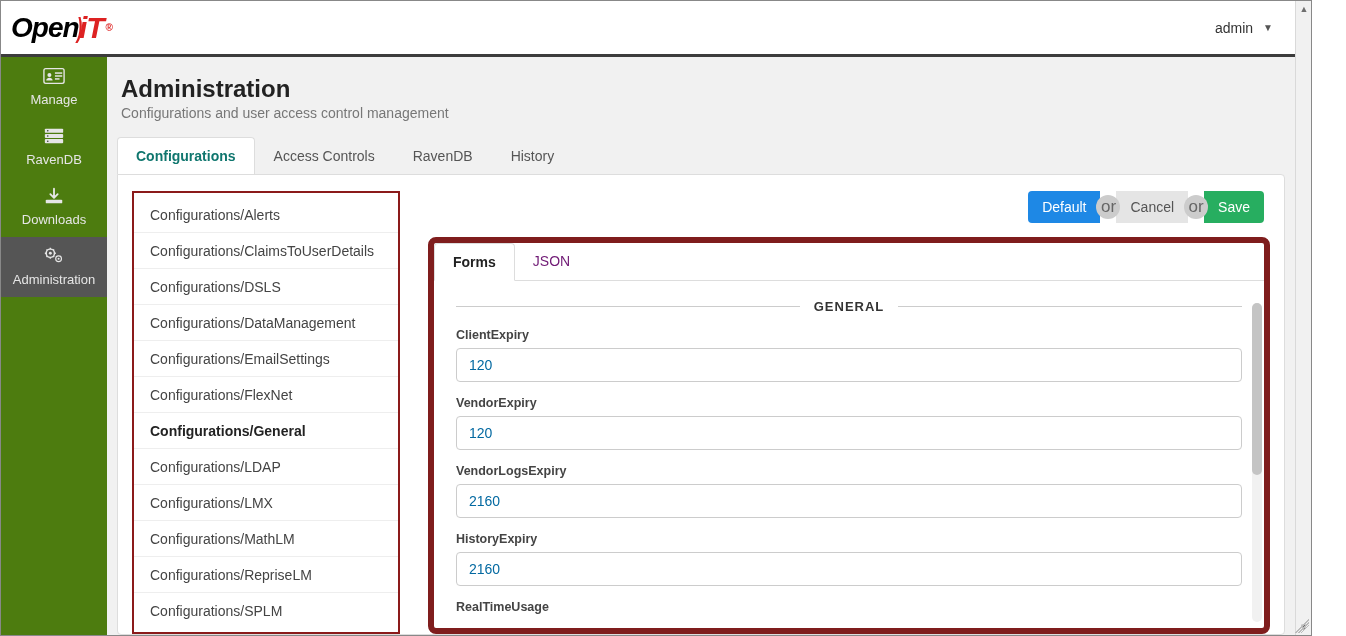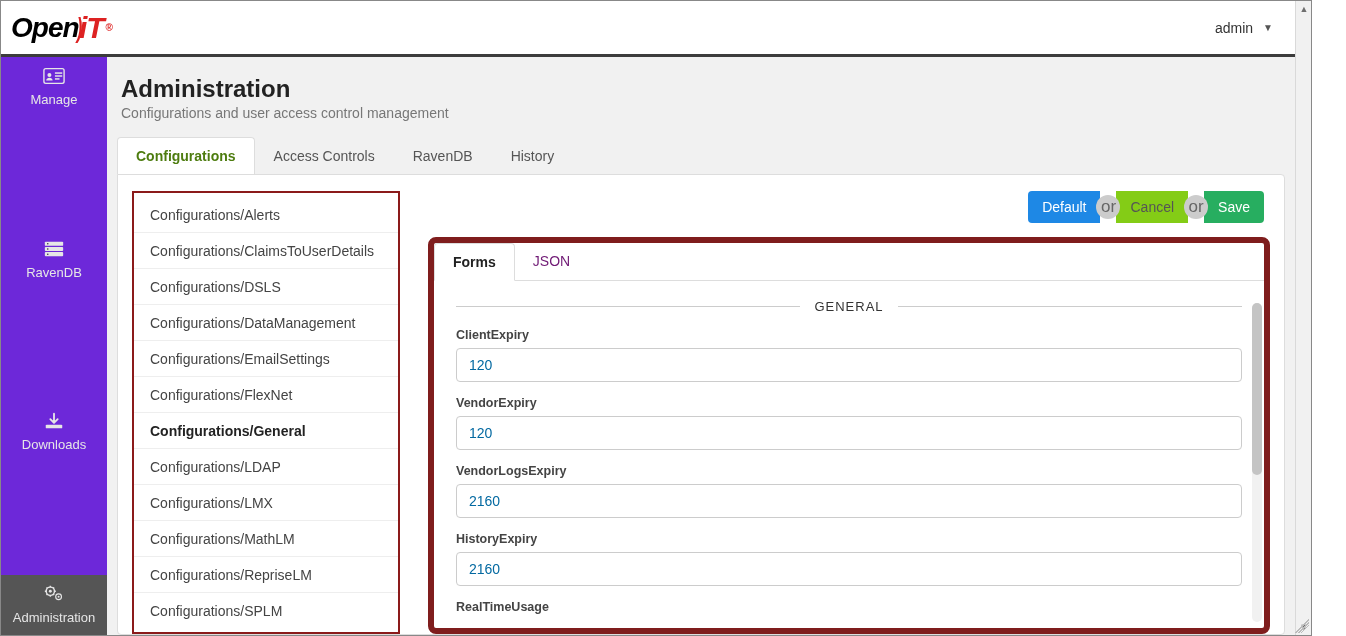--- a/index.html
+++ b/index.html
@@ -65,25 +65,24 @@
   .user-menu .caret { font-size:10px; color:#555;}
 
   .body-row {
     flex: 1;
     display:flex;
     min-height:0;
     margin-right:16px;
   }
   .sidebar {
     width: 106px;
-    background: #6d28d9;
+    background: #4d7c0f;
     color: #fff;
     display:flex;
     flex-direction:column;
-    justify-content:space-between;
   }
   .side-item {
     height: 60px;
     display:flex; flex-direction:column; align-items:center; justify-content:center;
     gap:4px;
     cursor:pointer;
     color:#e6e6e6;
     font-size:13px;
   }
   .side-item.active { background:#555; }
@@ -104,21 +103,21 @@
   .tab-row {
     display:flex; gap:0;
   }
   .tab {
     padding: 10px 18px;
     font-size:14px; color:#555; cursor:pointer;
     border:1px solid transparent;
     border-bottom:none;
   }
   .tab.active {
-    background:#fff; color:#4d7c0f; font-weight:600;
+    background:#fff; color:#0f766e; font-weight:600;
     border:1px solid #ddd; border-bottom:none;
     border-radius:4px 4px 0 0;
   }
 
   .tab-content {
     flex:1;
     display:flex;
     gap:28px;
     background:#fff;
     border:1px solid #ddd;
@@ -157,21 +156,21 @@
     margin-bottom: 14px;
     padding-right: 6px;
   }
   .btn {
     padding: 6px 14px;
     font-size:14px; color:#fff;
     border:none; cursor:pointer;
     height:32px;
   }
   .btn-default { background:#1e88e5; border-radius:4px 0 0 4px; }
-  .btn-cancel { background:#84cc16; color:#555; }
+  .btn-cancel { background:#e5e5e5; color:#555; }
   .btn-save { background:#27ae60; border-radius:0 4px 4px 0; }
   .or-badge {
     width:24px; height:24px; border-radius:50%;
     background:#ccc; color:#666;
     display:flex; align-items:center; justify-content:center;
     font-size:17px;
     margin: 0 -4px;
     z-index:1;
   }
 
@@ -203,21 +202,21 @@
     padding: 18px 22px;
     position:relative;
   }
   .section-rule {
     display:flex; align-items:center;
     margin-bottom: 14px;
   }
   .section-rule .line { flex:1; height:1px; background:#ccc; }
   .section-rule .sect-label {
     padding: 0 14px;
-    font-size:13px; font-weight:400; letter-spacing:1px; color:#333;
+    font-size:13px; font-weight:700; letter-spacing:1px; color:#333;
   }
   .field { margin-bottom: 14px; }
   .field-label { font-size:12.5px; font-weight:600; color:#444; margin-bottom:6px; }
   .field-input {
     width:100%;
     padding: 8px 12px;
     border:1px solid #ccc;
     border-radius:4px;
     font-size:14px; color:#0369a1;
     background:#fff;

